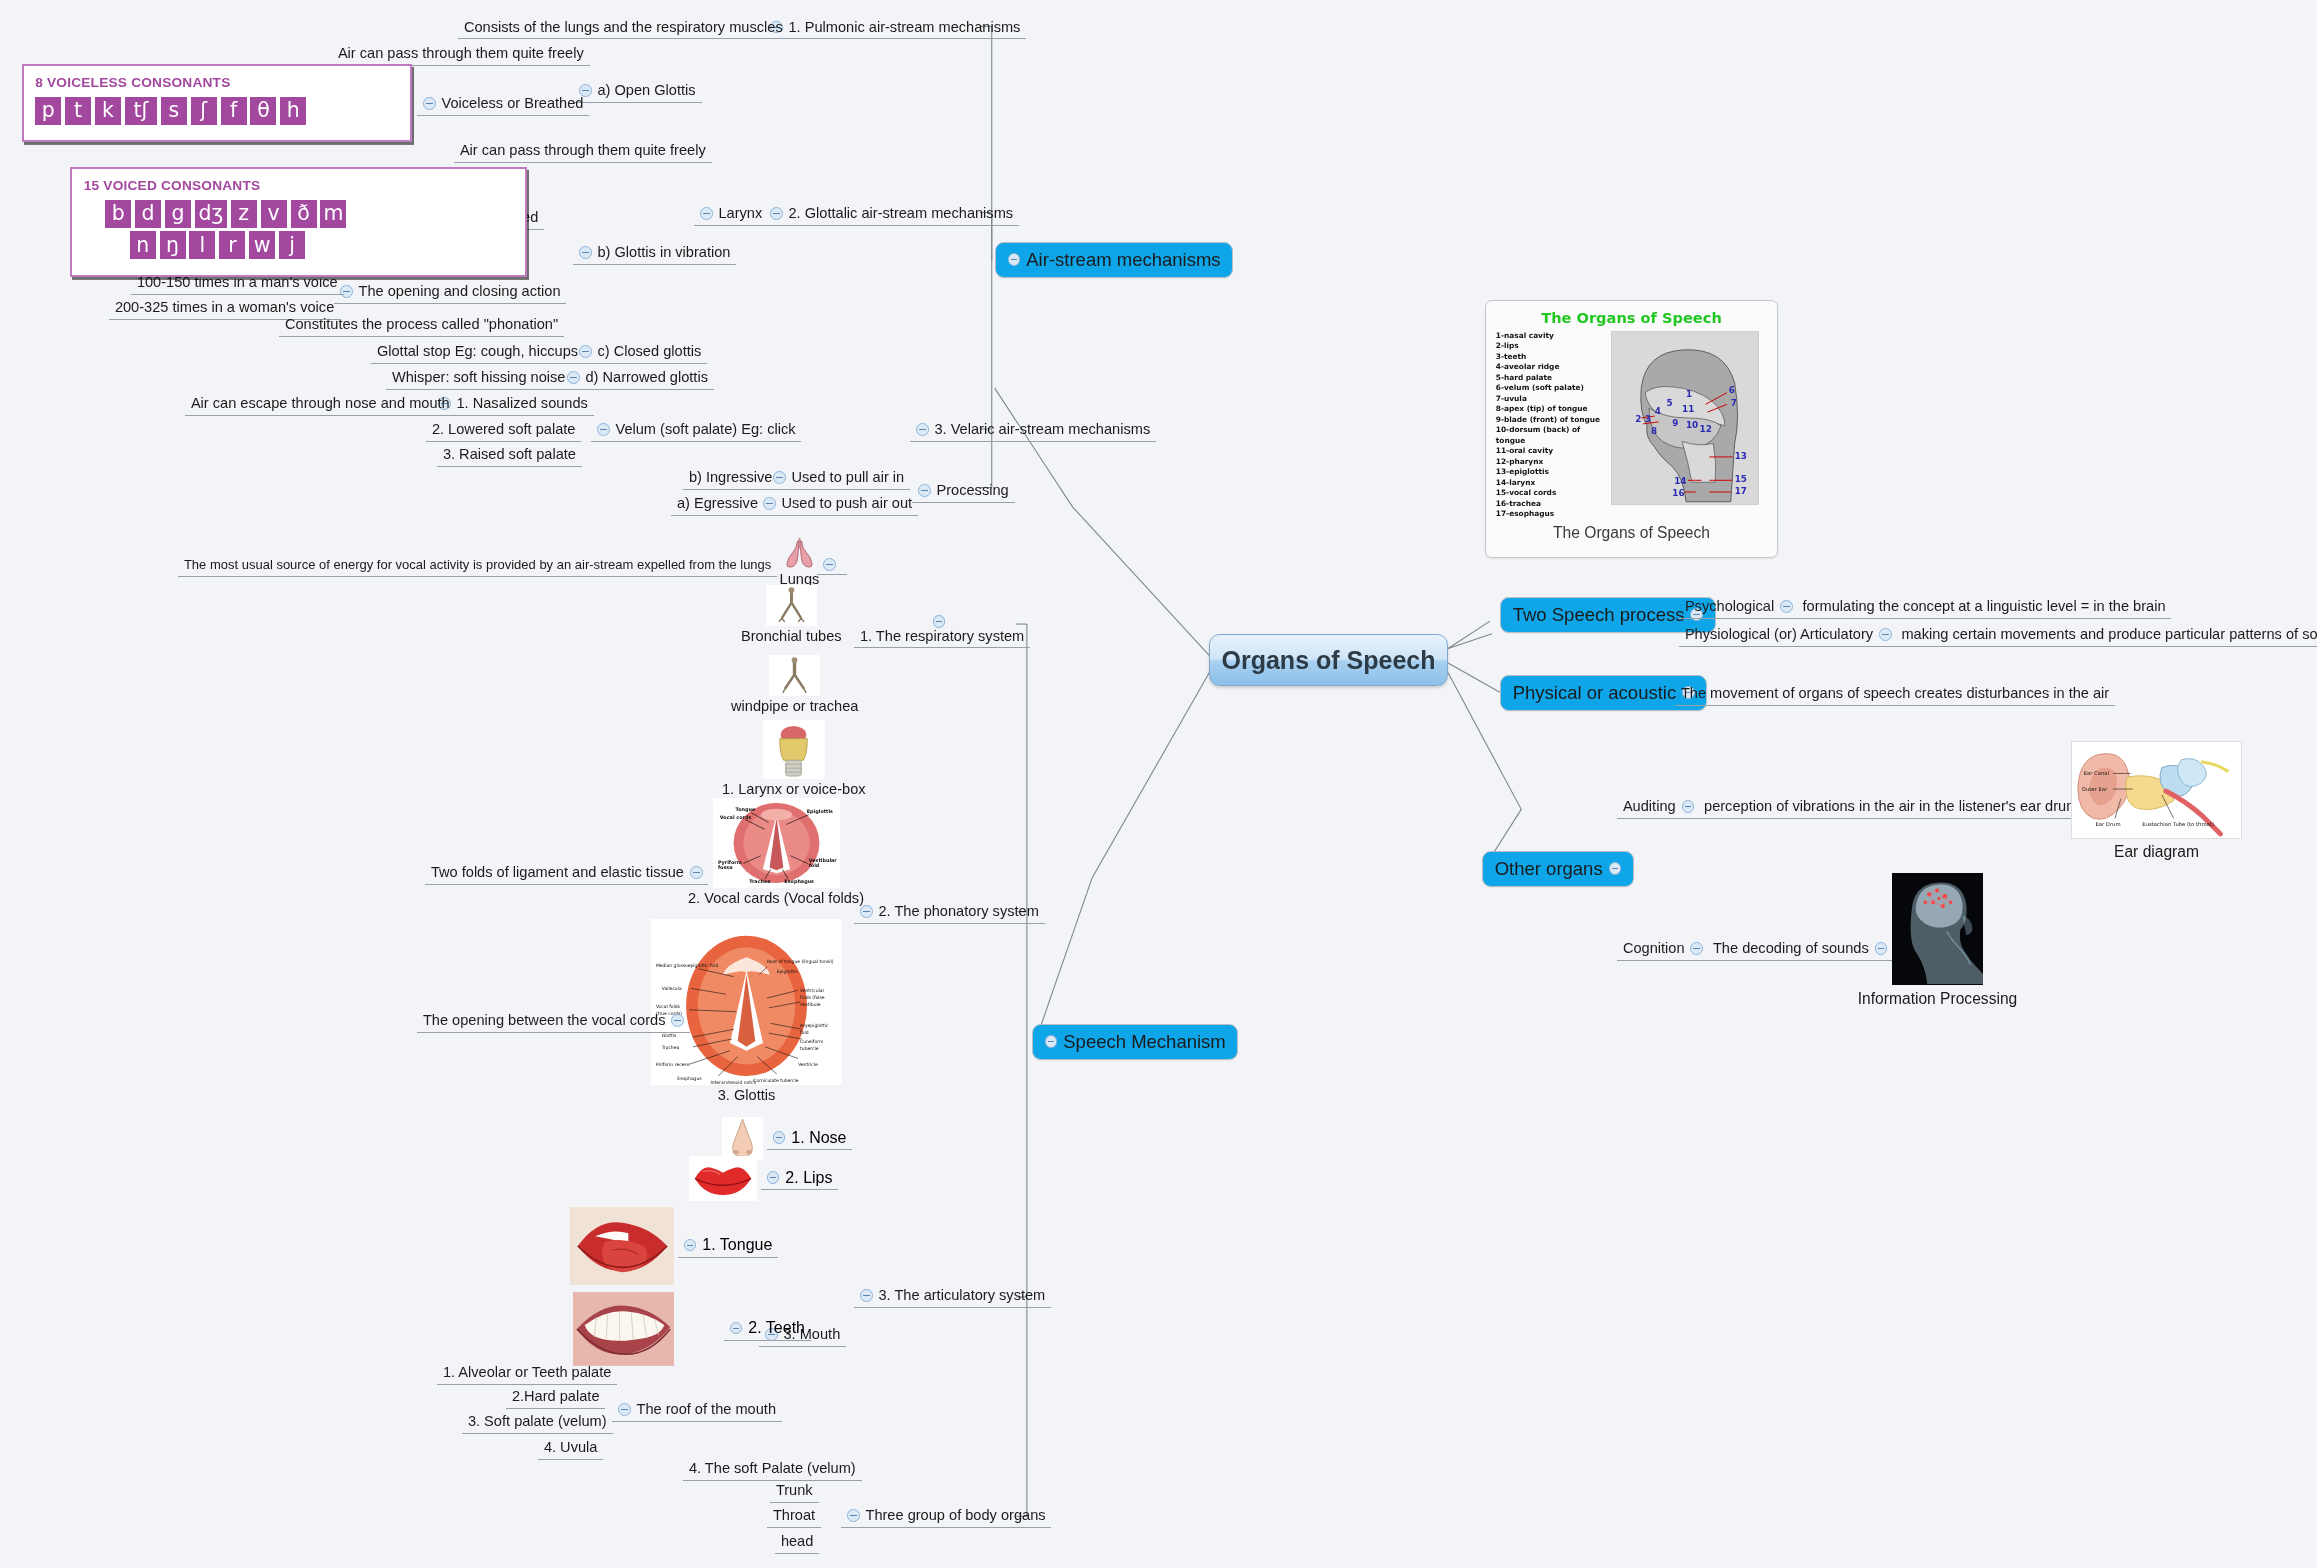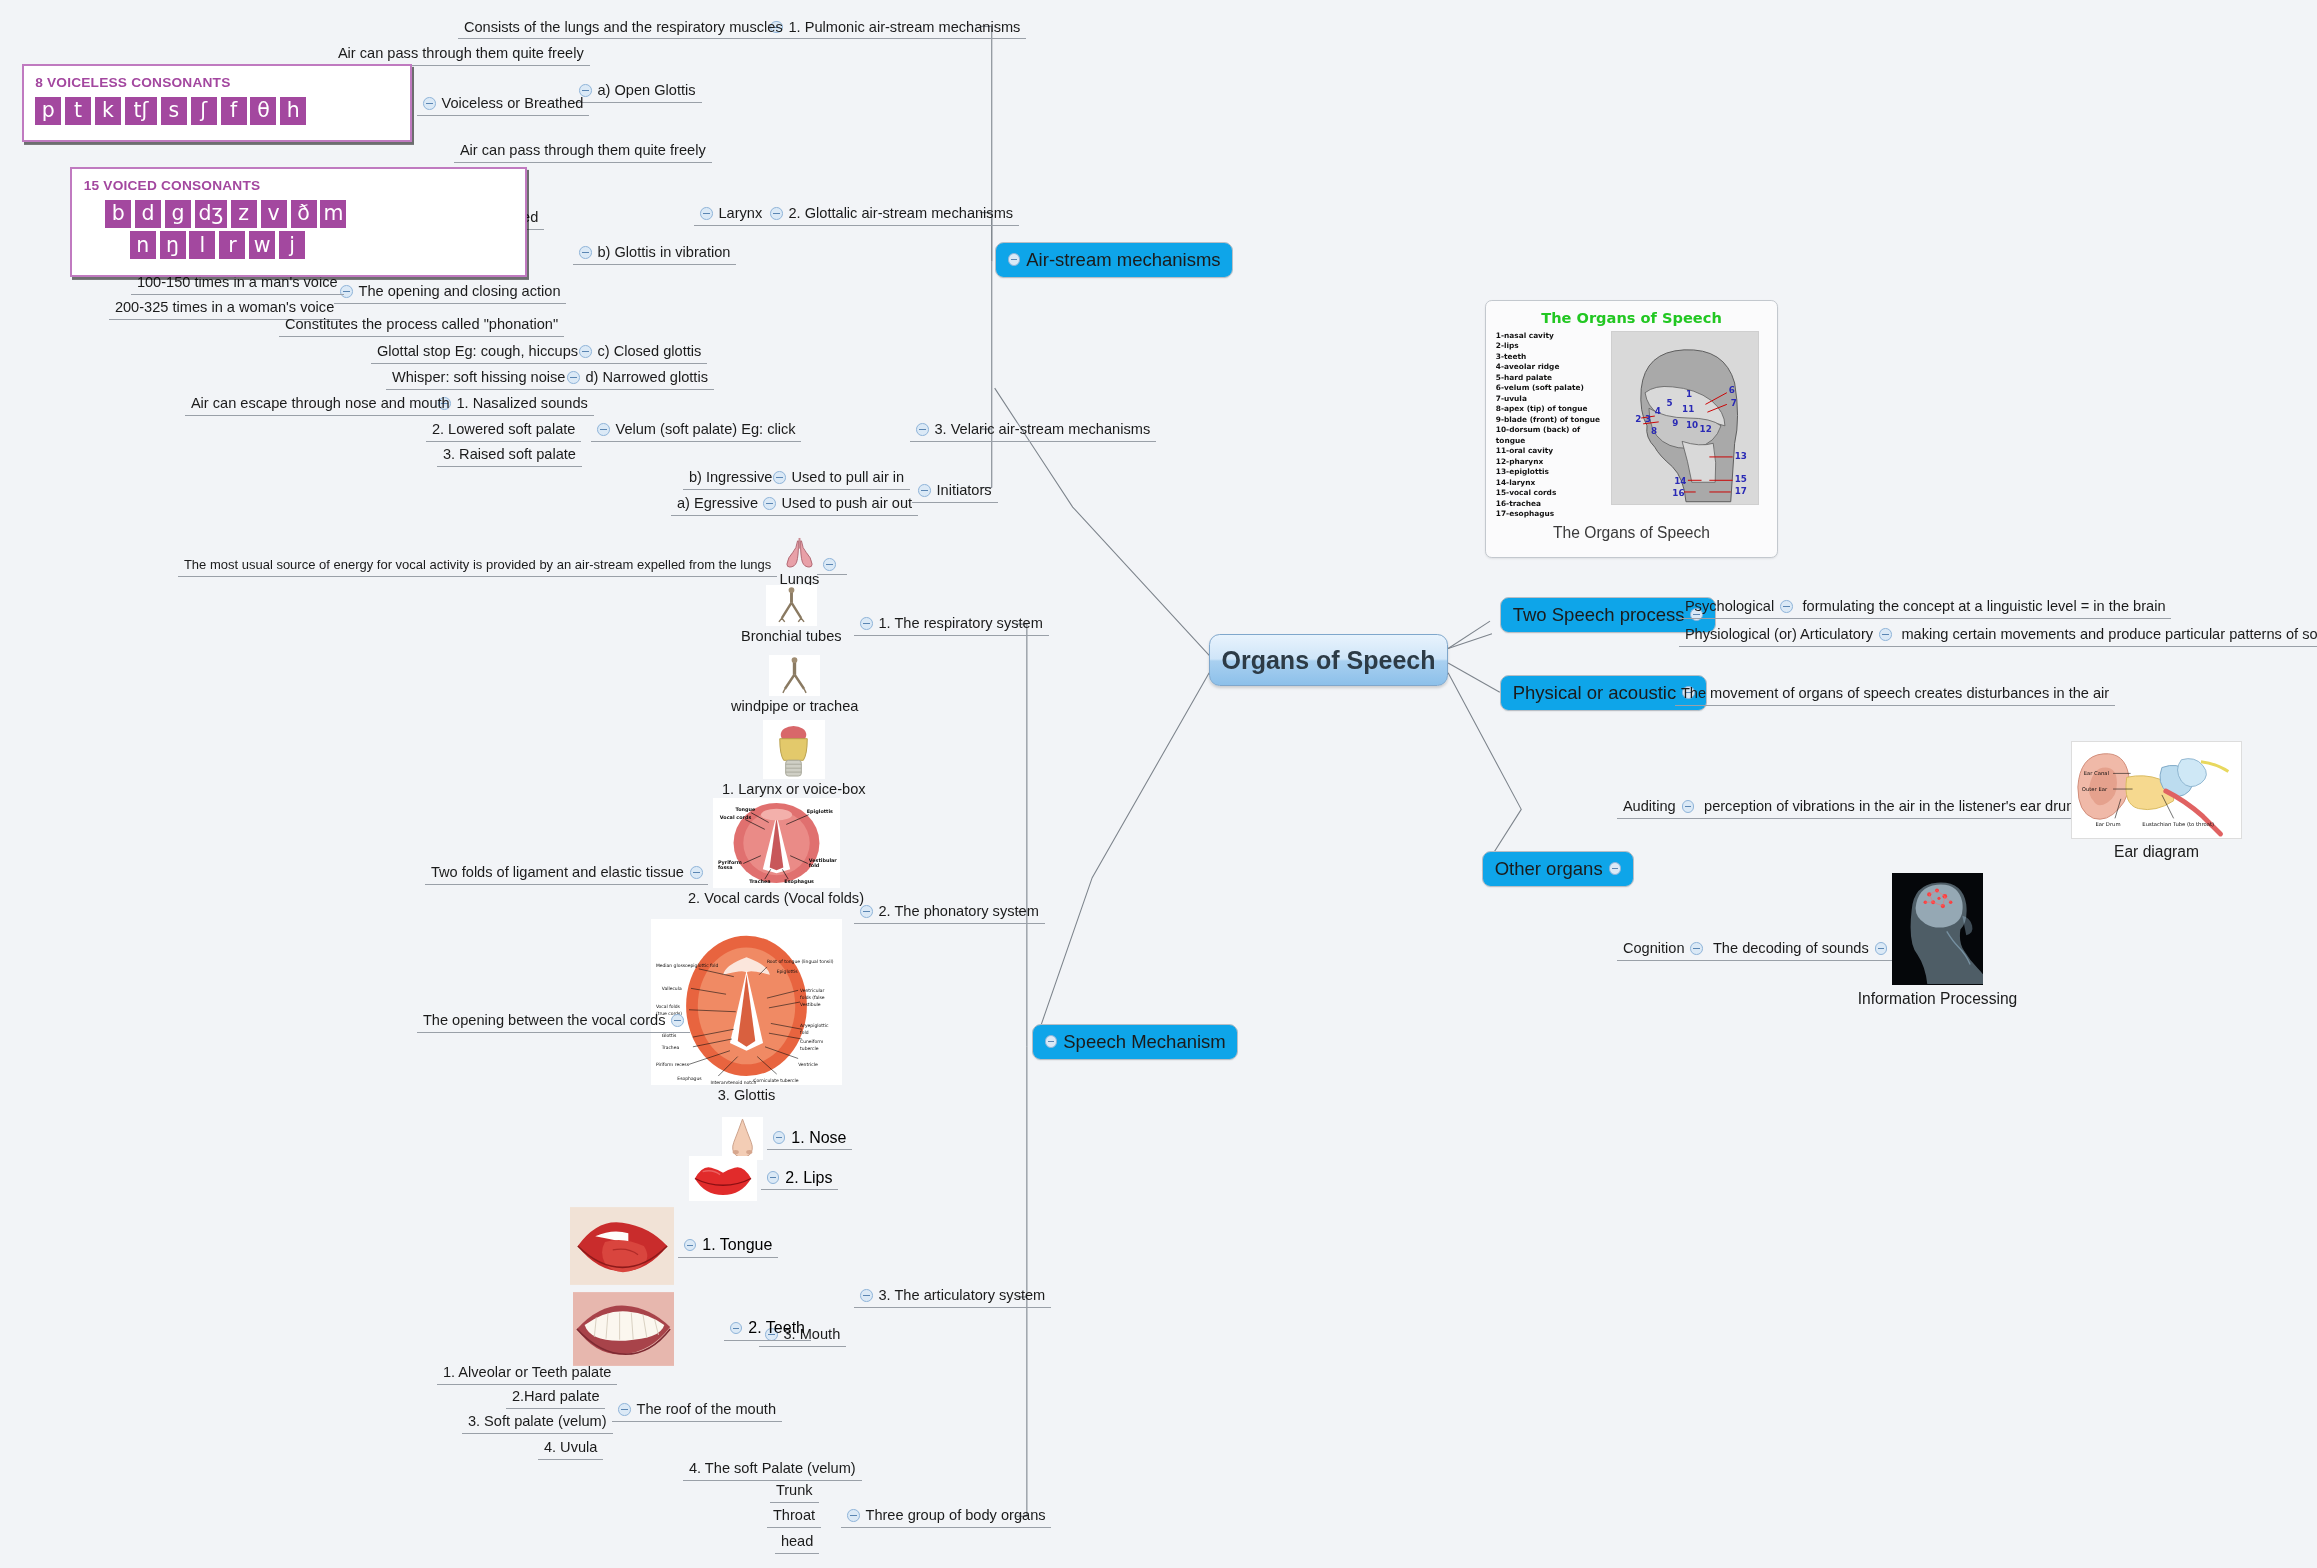--- a/index.html
+++ b/index.html
@@ -288,21 +288,21 @@
   </div>
   <div class="node leaf" style="left:426px; top:419px;">
     <span class="lbl">2. Lowered  soft palate</span>
   </div>
   <div class="node leaf" style="left:437px; top:444px;">
     <span class="lbl">3. Raised soft palate</span>
   </div>
 
   <div class="node leaf" style="left:912px; top:480px;">
     <span class="collapse"></span>
-    <span class="lbl">Initiators</span>
+    <span class="lbl">Processing</span>
   </div>
   <div class="node leaf" style="left:767px; top:467px;">
     <span class="collapse"></span>
     <span class="lbl">Used to pull air in</span>
   </div>
   <div class="node leaf" style="left:683px; top:467px;">
     <span class="lbl">b) Ingressive</span>
   </div>
   <div class="node leaf" style="left:757px; top:493px;">
     <span class="collapse"></span>
@@ -347,21 +347,21 @@
       <div class="cons-cell">w</div>
       <div class="cons-cell">j</div>
     </div>
   </div>
 
   <div class="node boxed" style="left:1032px; top:1024px;">
     <span class="collapse"></span>
     <span class="lbl">Speech Mechanism</span>
   </div>
 
-  <div class="node leaf" style="left:854px; top:613px;">
+  <div class="node leaf" style="left:854px; top:613px;flex-direction:column;">
     <span class="collapse"></span>
     <span class="lbl">1. The respiratory system</span>
   </div>
 
   <div class="pic-node" style="left:778px; top:536px;">
     <div class="pic-frame" style="width:43px;height:33px;background:transparent;">
       <svg width="41" height="31" viewBox="0 0 42 32" xmlns="http://www.w3.org/2000/svg">
         <path d="M19 4 q-1 8 -5 12 q-5 5 -6 12 q0 3 3 3 q5 0 7 -5 q2 -6 2 -22z" fill="#e8a0a8" stroke="#b06672" stroke-width="1"></path>
         <path d="M23 4 q1 8 5 12 q5 5 6 12 q0 3 -3 3 q-5 0 -7 -5 q-2 -6 -2 -22z" fill="#e8a0a8" stroke="#b06672" stroke-width="1"></path>
         <rect x="20" y="1" width="2" height="11" fill="#c98a92"></rect>

